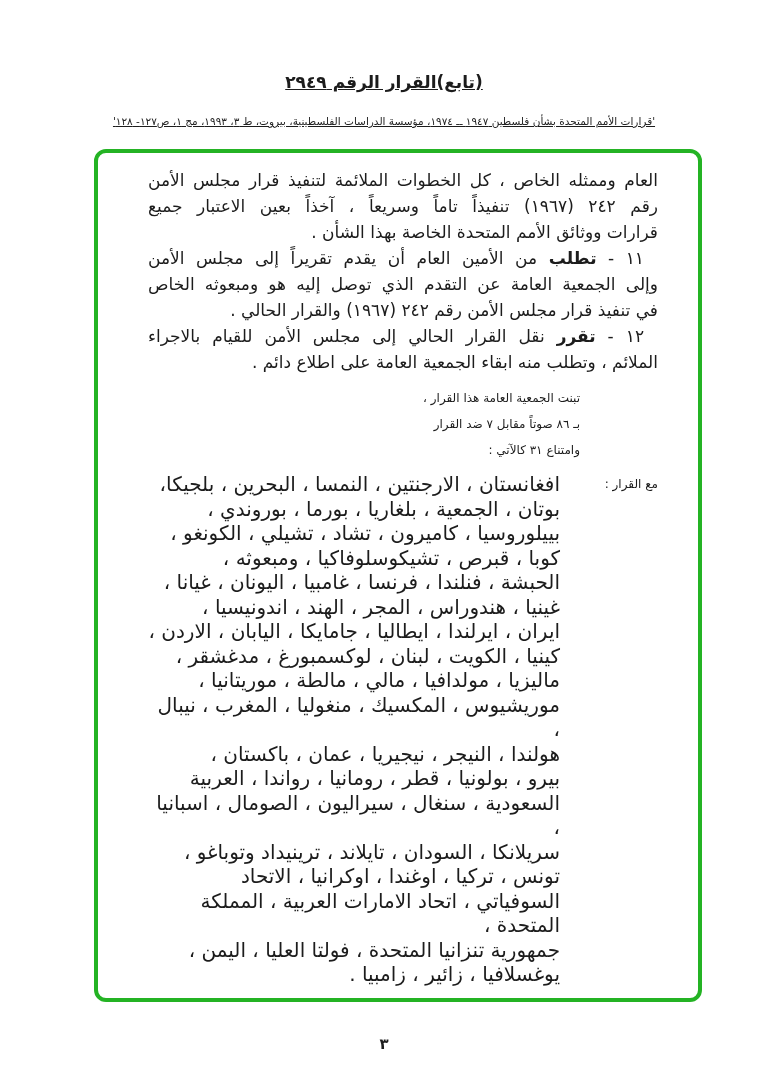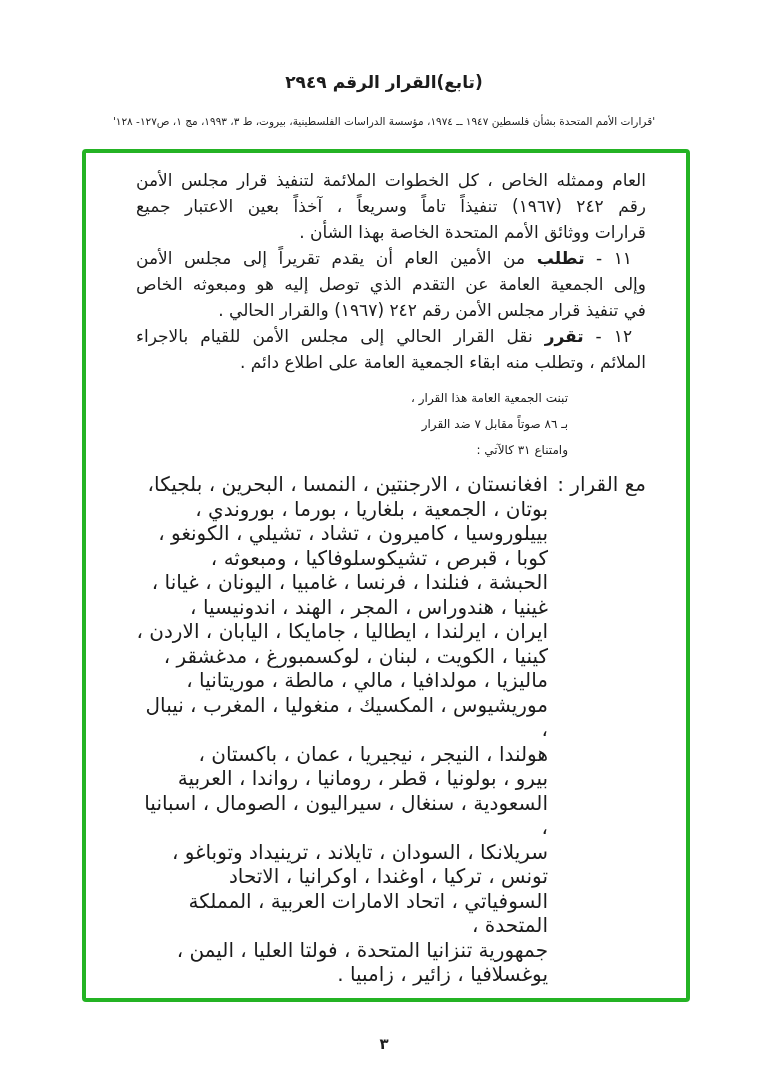--- a/index.html
+++ b/index.html
@@ -4,42 +4,42 @@
 <style>
   * { margin:0; padding:0; box-sizing:border-box; }
   html,body { background:#ffffff; }
   body {
     width:758px; height:1078px;
     font-family:"DejaVu Sans", sans-serif;
     color:#1c1c1c;
     position:relative;
     overflow:hidden;
   }
-  .page { position:relative; width:748px; height:1078px; background:#ffffff; }
+  .page { position:relative; width:748px; height:1078px; background:#ffffff;text-decoration:underline; }
 
   .doc-title {
     padding-top:72px;
     text-align:center;
     font-size:17px;
     font-weight:bold;
     letter-spacing:0.5px;
   }
   .doc-source {
     margin-top:23px;
     text-align:center;
     font-size:10.5px;
     color:#222222;
   }
 
   .res-box {
     position:absolute;
-    top:149px; left:72px;
+    top:149px; left:84px;
     width:608px; height:853px;
     border:4px solid #24b324;
-    border-radius:4px;
+    border-radius:12px;
     padding:14px 40px 0 50px;
     background:#ffffff;
   }
 
   .para .line {
     font-size:17px;
     line-height:26px;
     text-align:right;
     white-space:normal;
   }
@@ -61,21 +61,21 @@
   }
 
   .votes {
     position:relative;
     margin-top:9px;
     padding-right:98px;
   }
   .votes .vote-label {
     position:absolute;
     right:0; top:0;
-    font-size:20px;
+    font-size:12px;
     line-height:24px;
     margin-left:40px;
   }
   .votes .line {
     font-size:20px;
     line-height:24.5px;
     text-align:right;
   }
 
   .page-num {

